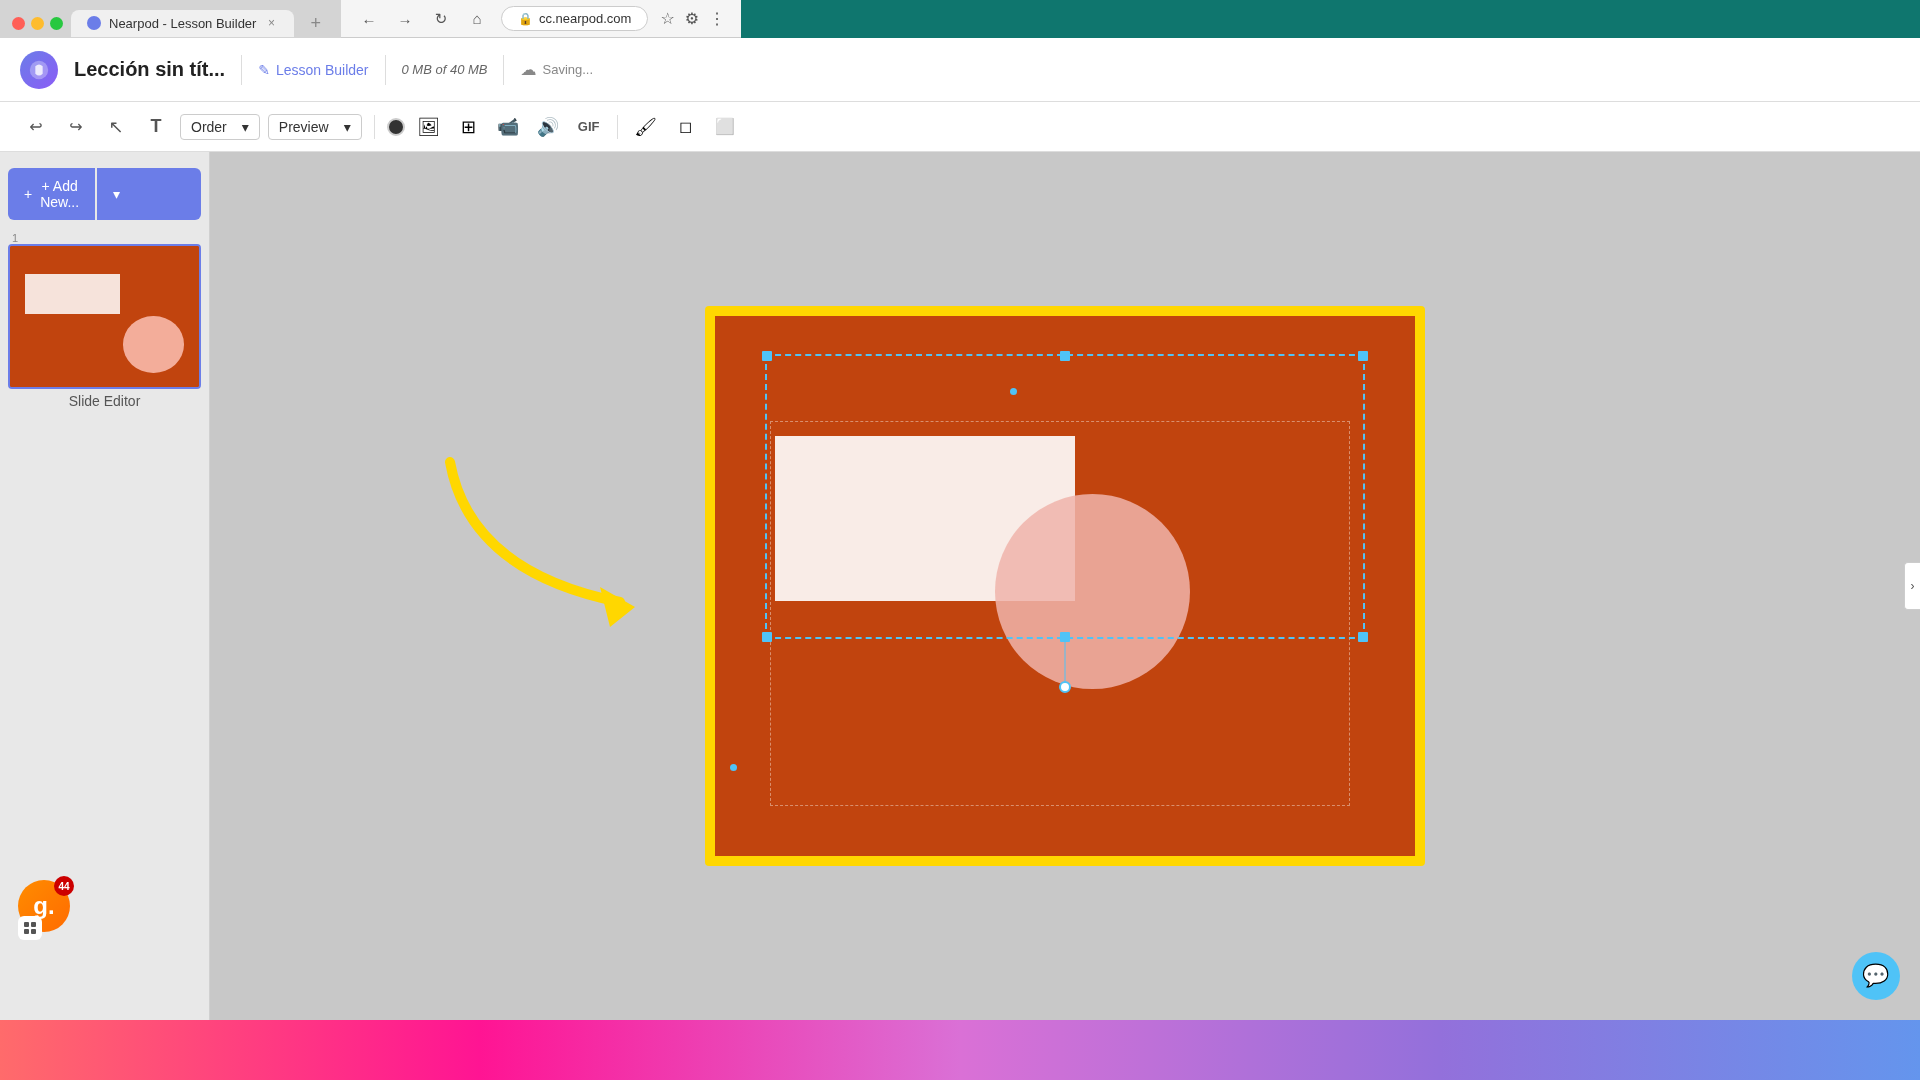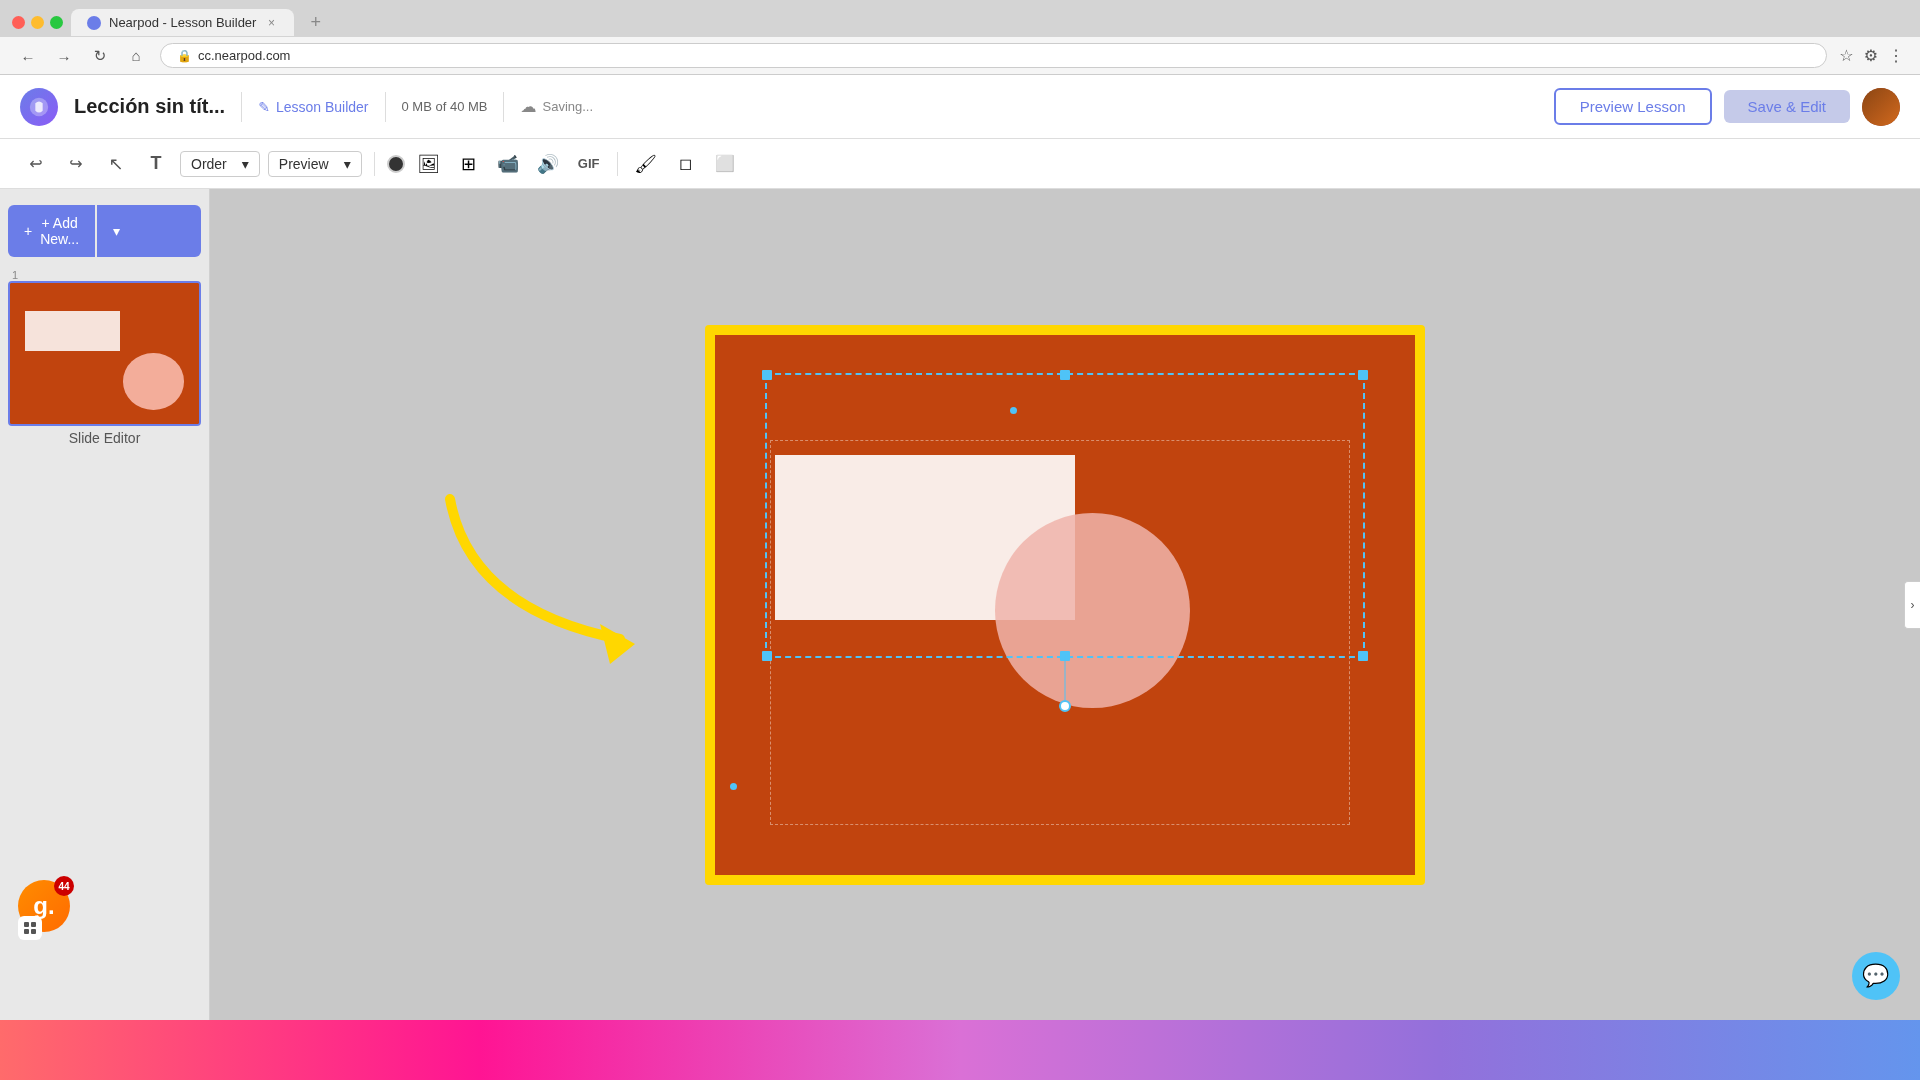--- a/index.html
+++ b/index.html
@@ -10,21 +10,21 @@
       height: 1080px;
       overflow: hidden;
       display: flex;
       flex-direction: column;
     }
 
     
     .browser-chrome {
       background: #0f766e;
       display: flex;
-      flex-direction: column;
+      flex-direction: row;
     }
     .browser-tab-bar {
       display: flex;
       align-items: center;
       padding: 8px 12px 0;
       gap: 8px;
       background: #d4d4d4;
     }
     .browser-dots {
       display: flex; gap: 6px; align-items: center;
@@ -473,21 +473,21 @@
       display: grid;
       grid-template-columns: 1fr 1fr;
       gap: 2px;
     }
     .grid-dot {
       width: 5px; height: 5px;
       background: #555;
       border-radius: 1px;
     }
 
-    .mb-info { font-size: 13px; color: #666; }
+    .mb-info { font-size: 13px; color: #666; font-style: italic; }
   </style>
 </head>
 <body>
 
 <div class="browser-chrome">
   <div class="browser-tab-bar">
     <div class="browser-dots">
       <div class="dot dot-red"></div>
       <div class="dot dot-yellow"></div>
       <div class="dot dot-green"></div>
@@ -530,27 +530,20 @@
     <button class="lesson-details-btn">
       <span>✎</span>
       <span>Lesson Builder</span>
     </button>
     <div class="divider-v"></div>
     <span class="mb-info">0 MB of 40 MB</span>
     <div class="divider-v"></div>
     <div class="saving-status">
       <span class="cloud-icon">☁</span>
       <span>Saving...</span>
-    </div>
-    <div class="navbar-right">
-      <button class="preview-lesson-btn">Preview Lesson</button>
-      <button class="save-edit-btn">Save &amp; Edit</button>
-      <div class="avatar">
-        <div class="avatar-img"></div>
-      </div>
     </div>
   </div>
 
   <div class="toolbar">
     <button class="toolbar-btn">
       <span>↩</span>
     </button>
     <button class="toolbar-btn">
       <span>↪</span>
     </button>

